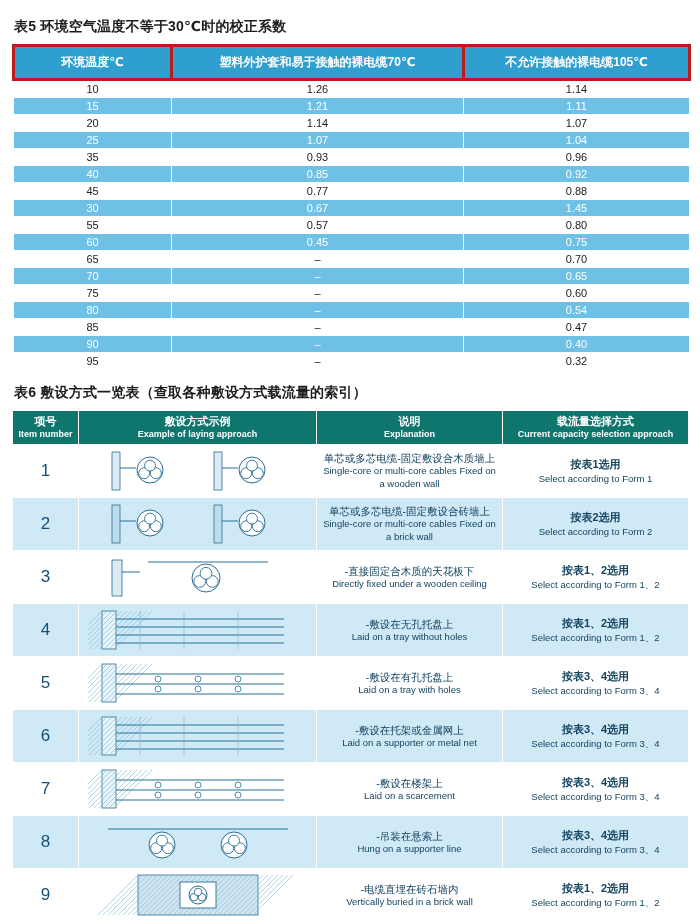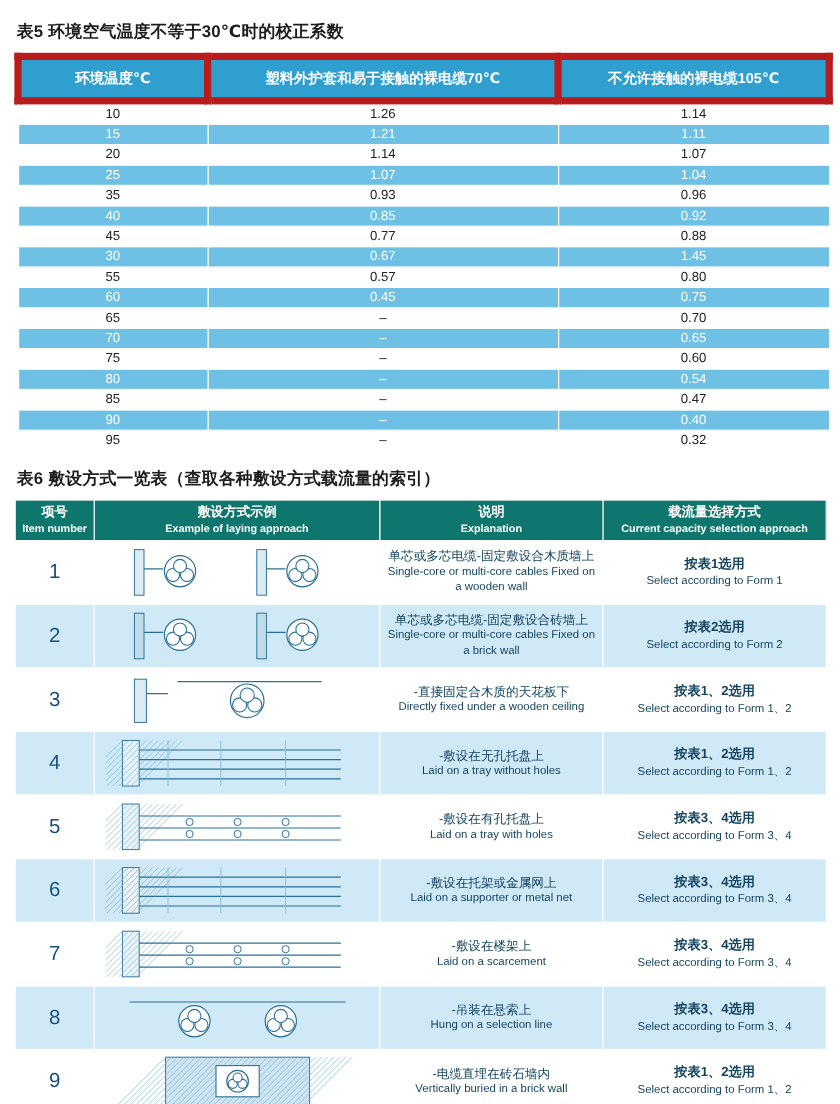--- a/index.html
+++ b/index.html
@@ -29,21 +29,21 @@
     font-size:11px;
     padding:2px 0;
     color:#1a1a1a;
   }
   .t5 thead th{
     background:#2f9fd0;
     color:#ffffff;
     font-size:12px;
     font-weight:bold;
     padding:7px 0;
-    border:6px solid #b91c1c;
+    border:3px solid #b91c1c;
   }
   .t5 .colA{width:158px;}
   .t5 .colB{width:292px;}
   .t5 .colC{width:226px;}
   .t5 tbody tr.odd td{background:#ffffff;}
   .t5 tbody tr.even td{background:#6ec1e4;color:#ffffff;}
   .t5 tbody tr.even td{color:#ffffff;}
   .t5 tbody tr.odd td{color:#222;}
 
   
@@ -493,21 +493,21 @@
           <circle cx="74" cy="23.6125" r="5.46" fill="#ffffff" stroke="#2a6f96" stroke-width="0.9"></circle>
       <circle cx="146" cy="28" r="13" fill="#ffffff" stroke="#2a6f96" stroke-width="1"></circle>
           <circle cx="140.15" cy="31.2175" r="5.46" fill="#ffffff" stroke="#2a6f96" stroke-width="0.9"></circle>
           <circle cx="151.85" cy="31.2175" r="5.46" fill="#ffffff" stroke="#2a6f96" stroke-width="0.9"></circle>
           <circle cx="146" cy="23.6125" r="5.46" fill="#ffffff" stroke="#2a6f96" stroke-width="0.9"></circle>
               </svg>
             </div>
           </td>
           <td class="txt">
             <span class="cn">-吊装在悬索上</span>
-            <span class="en">Hung on a selection line</span>
+            <span class="en">Hung on a supporter line</span>
           </td>
           <td class="sel">
             <span class="cn">按表3、4选用</span>
             <span class="en">Select according to Form 3、4</span>
           </td>
         </tr>
         <tr class="r-odd">
           <td class="num">9</td>
           <td class="fig">
             <div class="figwrap">

